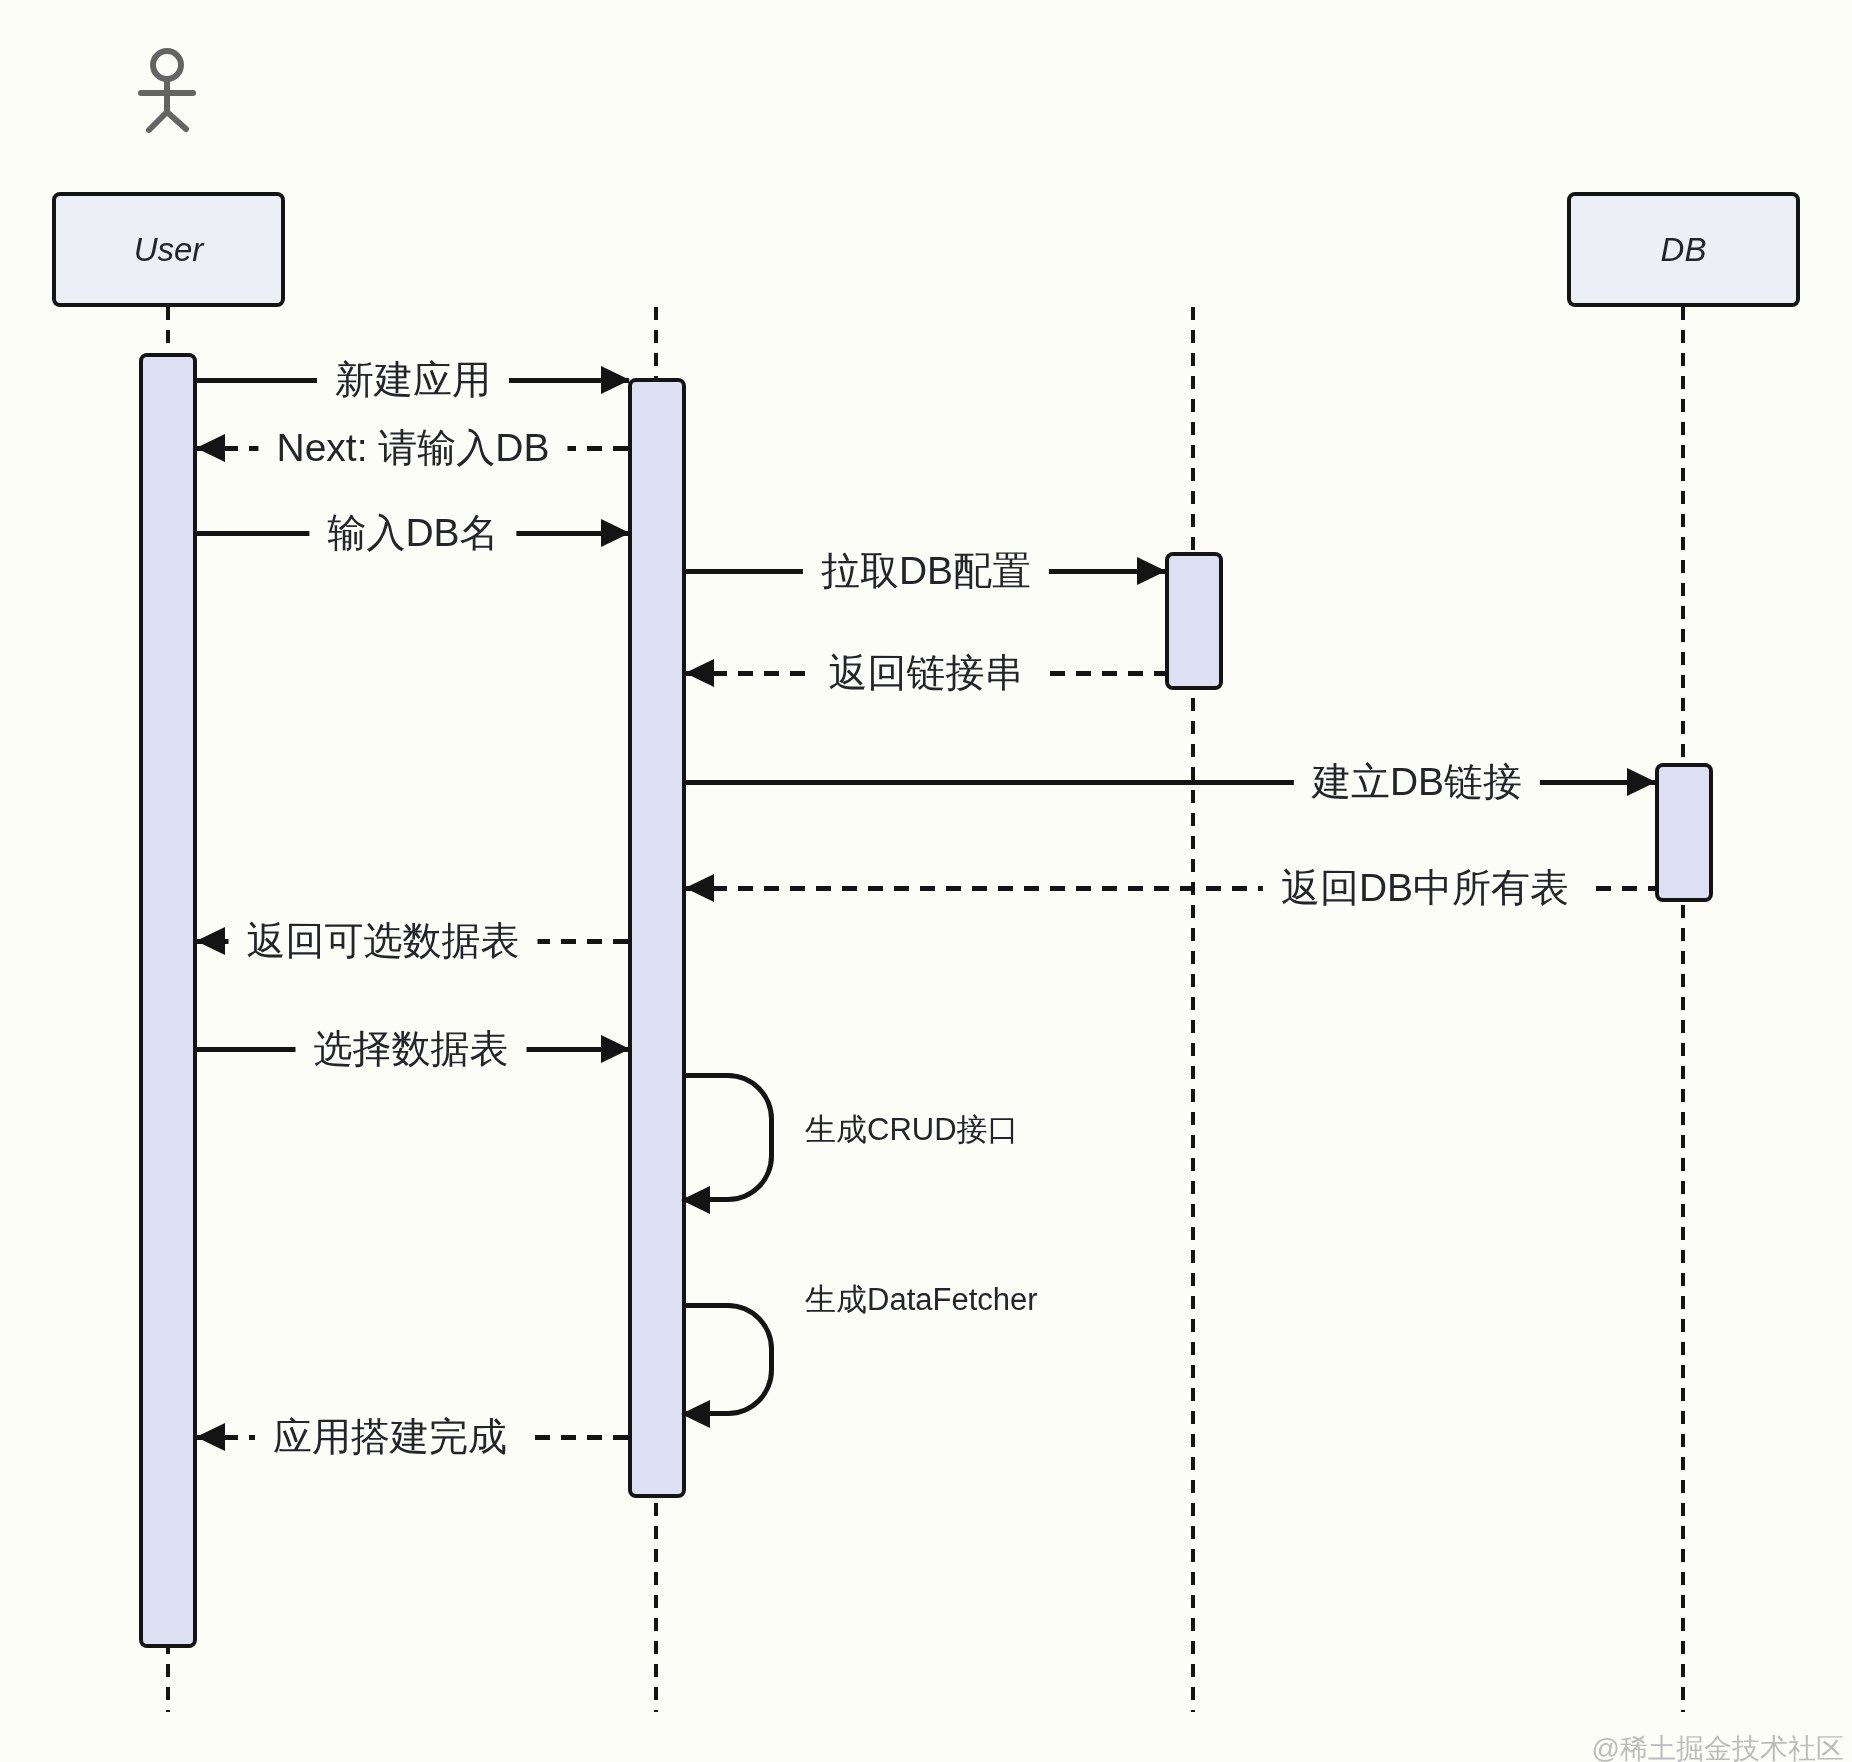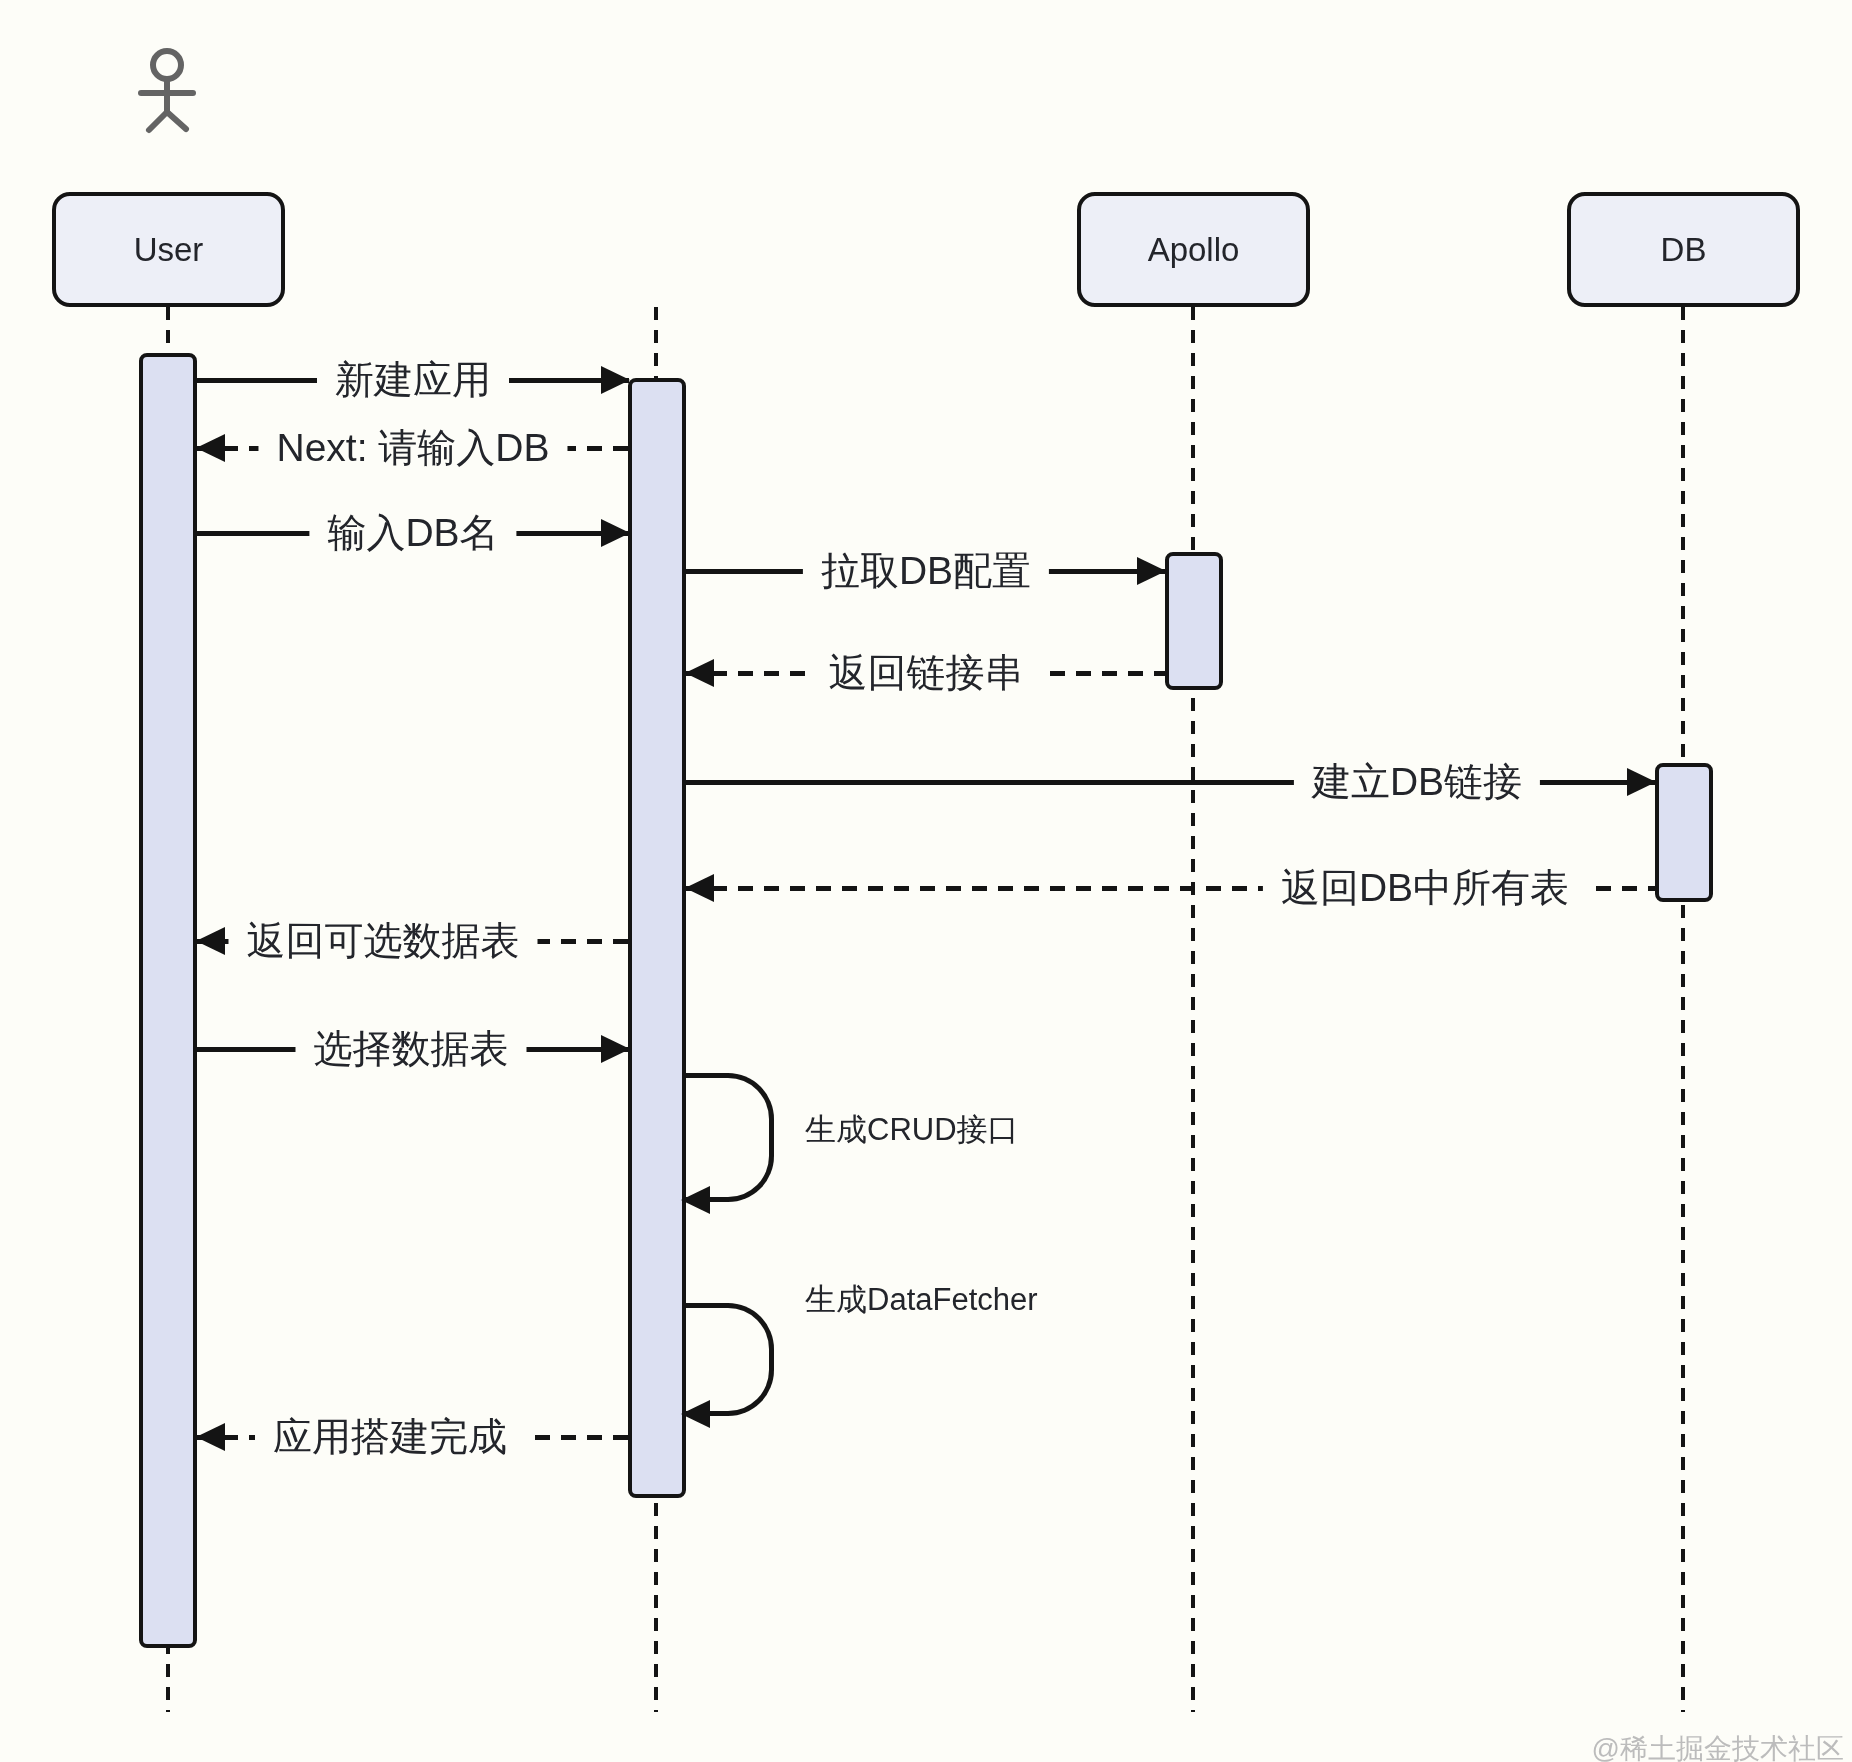--- a/index.html
+++ b/index.html
@@ -23,24 +23,25 @@
   
   .lifeline{
     position:absolute;top:307px;height:1405px;width:4px;z-index:1;
     background:repeating-linear-gradient(to bottom,var(--ink) 0 13px,transparent 13px 23px);
   }
   
   .pbox{
     position:absolute;top:192px;height:115px;width:233px;z-index:3;
     background:var(--box-fill);
     border:4px solid var(--ink);
-    border-radius:18px;
+    border-radius:8px;
     display:flex;align-items:center;justify-content:center;
     font-size:33px;
     box-sizing:border-box;
+    font-style:italic;
   }
   
   .abar{
     position:absolute;width:58px;z-index:2;
     background:var(--bar-fill);
     border:4px solid var(--ink);
     border-radius:8px;
     box-sizing:border-box;
   }
   
@@ -97,23 +98,20 @@
   <div class="lifeline" style="left:1191px;"></div>
   <div class="lifeline" style="left:1681px;"></div>
 
   <div class="abar" style="left:139px;top:353px;height:1295px;"></div>
   <div class="abar" style="left:628px;top:378px;height:1120px;"></div>
   <div class="abar" style="left:1165px;top:552px;height:138px;"></div>
   <div class="abar" style="left:1655px;top:763px;height:139px;"></div>
 
   <div class="pbox" style="left:52px;">
     <span>User</span>
-  </div>
-  <div class="pbox" style="left:1077px;">
-    <span>Apollo</span>
   </div>
   <div class="pbox" style="left:1567px;">
     <span>DB</span>
   </div>
 
   <div class="msg" style="left:197px;width:432px;top:365px;">
     <div class="line solid"></div>
     <div class="head right"></div>
     <span class="lbl" style="left:216px;">新建应用</span>
   </div>

